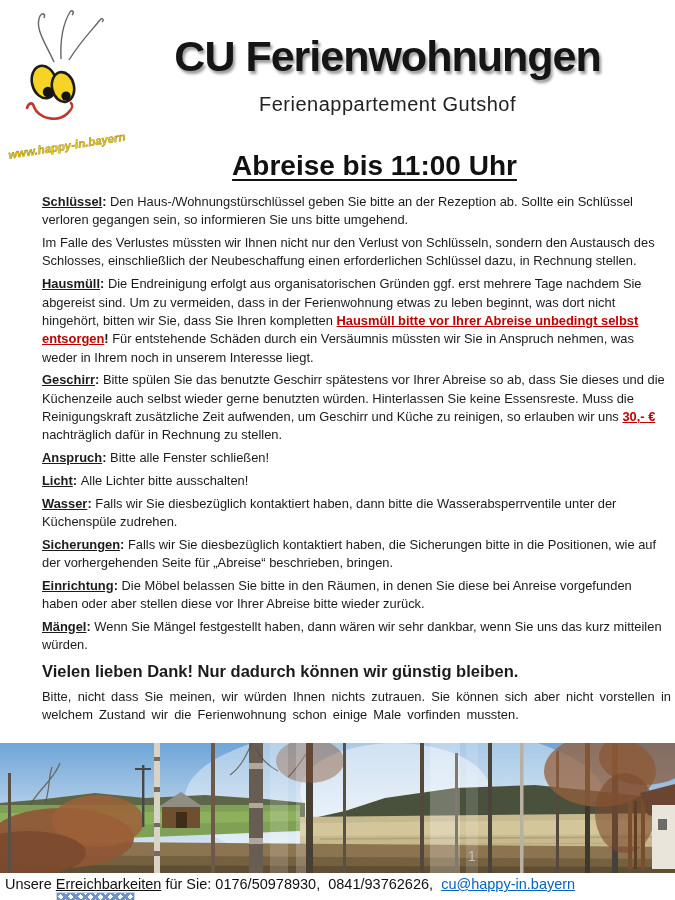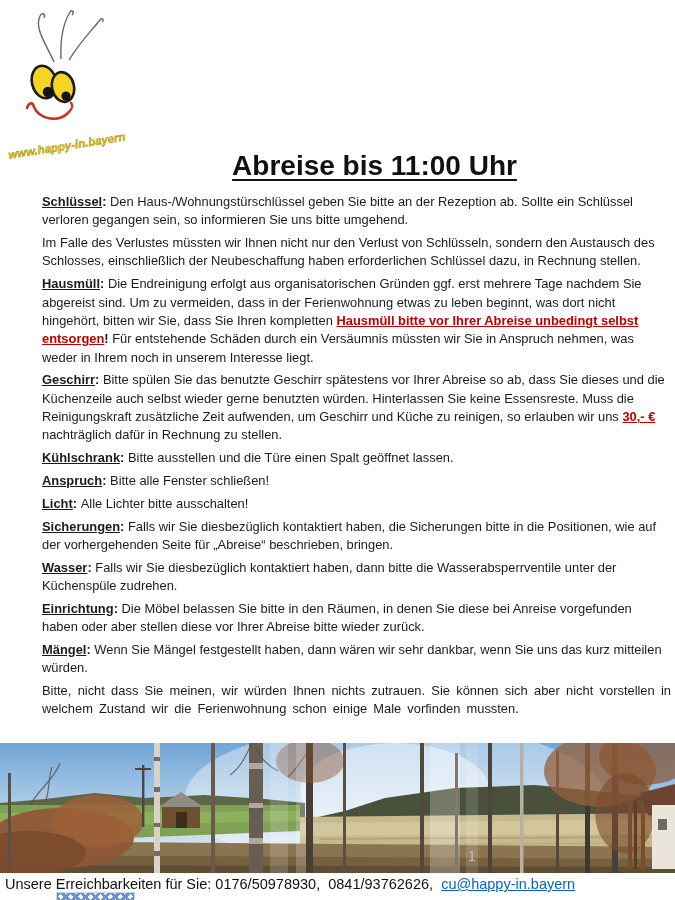--- a/index.html
+++ b/index.html
@@ -22,21 +22,21 @@
   .para.thanks{font-size:16.5px;font-weight:bold;margin:5px 0 5px 0;}
   .run-lead{font-weight:bold;text-decoration:underline;}
   .run-bold{font-weight:bold;}
   .run-red{color:var(--accent-red);font-weight:bold;text-decoration:underline;}
   
   .photo{position:absolute;left:0;top:743px;width:675px;height:130px;}
   .photo svg{display:block;width:675px;height:130px;}
   
   .footer{position:absolute;left:5px;top:876px;width:668px;font-size:14.5px;
           color:#111;white-space:pre-wrap;}
-  .footer .u{}
+  .footer .u{text-decoration:underline;}
   .footer a{color:var(--link-blue);text-decoration:underline;text-align:center;}
   
   .flag{position:absolute;left:57px;top:893px;width:77px;height:7px;
         background:
           repeating-linear-gradient(45deg,#6e94cf 0 3px,rgba(255,255,255,0) 3px 7px),
           repeating-linear-gradient(-45deg,#6e94cf 0 3px,#ffffff 3px 7px);
         outline:1px solid #c9d4e8;}
 </style>
 </head>
 <body>
@@ -61,37 +61,41 @@
 
       <path d="M21,102 C23,96 27,96 28,101 C33,113 52,117 62,107 C66,103 68,100 65,97" fill="none" stroke="#C0392B" stroke-width="2.6" stroke-linecap="round"></path>
 
       <g transform="translate(3,153) rotate(-9)" font-size="11.5" font-style="italic" font-weight="bold">
         <text x="1" y="1" fill="#8a7a00">​</text>
         <text x="0" y="0" fill="#EDC417" stroke="#8a7a00" stroke-width="0.35">www.happy-in.bayern</text>
       </g>
     </svg>
   </div>
 
+  <div class="header-text">
+    <div class="title">CU Ferienwohnungen</div>
+    <div class="subtitle">Ferienappartement Gutshof</div>
+  </div>
 
   <div class="main-heading">
     <span>Abreise bis 11:00 Uhr</span>
   </div>
 
   <div class="content">
       <p class="para"><span class="run-lead">Schlüssel</span><span class="run-bold">: </span><span class="run-n">Den Haus-/Wohnungstürschlüssel geben Sie bitte an der Rezeption ab. Sollte ein Schlüssel verloren gegangen sein, so informieren Sie uns bitte umgehend.</span></p>
-      <p class="para"><span class="run-n">Im Falle des Verlustes müssten wir Ihnen nicht nur den Verlust von Schlüsseln, sondern den Austausch des Schlosses, einschließlich der Neubeschaffung haben erforderlichen Schlüssel dazu, in Rechnung stellen.</span></p>
+      <p class="para"><span class="run-n">Im Falle des Verlustes müssten wir Ihnen nicht nur den Verlust von Schlüsseln, sondern den Austausch des Schlosses, einschließlich der Neubeschaffung einen erforderlichen Schlüssel dazu, in Rechnung stellen.</span></p>
       <p class="para"><span class="run-lead">Hausmüll</span><span class="run-bold">: </span><span class="run-n">Die Endreinigung erfolgt aus organisatorischen Gründen ggf. erst mehrere Tage nachdem Sie abgereist sind. Um zu vermeiden, dass in der Ferienwohnung etwas zu leben beginnt, was dort nicht hingehört, bitten wir Sie, dass Sie Ihren kompletten </span><span class="run-red">Hausmüll bitte vor Ihrer Abreise unbedingt selbst entsorgen</span><span class="run-bold">!</span><span class="run-n"> Für entstehende Schäden durch ein Versäumnis müssten wir Sie in Anspruch nehmen, was weder in Ihrem noch in unserem Interesse liegt.</span></p>
       <p class="para"><span class="run-lead">Geschirr</span><span class="run-bold">: </span><span class="run-n">Bitte spülen Sie das benutzte Geschirr spätestens vor Ihrer Abreise so ab, dass Sie dieses und die Küchenzeile auch selbst wieder gerne benutzten würden. Hinterlassen Sie keine Essensreste. Muss die Reinigungskraft zusätzliche Zeit aufwenden, um Geschirr und Küche zu reinigen, so erlauben wir uns </span><span class="run-red">30,- €</span><span class="run-n"> nachträglich dafür in Rechnung zu stellen.</span></p>
-      <p class="para"><span class="run-lead">Kühlschrank</span><span class="run-bold">: </span><span class="run-n">Bitte ausstellen und die Türe einen Spalt geöffnet lassen.</span></p>
       <p class="para"><span class="run-lead">Anspruch</span><span class="run-bold">: </span><span class="run-n">Bitte alle Fenster schließen!</span></p>
       <p class="para"><span class="run-lead">Licht</span><span class="run-bold">: </span><span class="run-n">Alle Lichter bitte ausschalten!</span></p>
+      <p class="para"><span class="run-lead">Wasser</span><span class="run-bold">: </span><span class="run-n">Falls wir Sie diesbezüglich kontaktiert haben, dann bitte die Wasserabsperrventile unter der Küchenspüle zudrehen.</span></p>
       <p class="para"><span class="run-lead">Sicherungen</span><span class="run-bold">: </span><span class="run-n">Falls wir Sie diesbezüglich kontaktiert haben, die Sicherungen bitte in die Positionen, wie auf der vorhergehenden Seite für „Abreise“ beschrieben, bringen.</span></p>
-      <p class="para"><span class="run-lead">Wasser</span><span class="run-bold">: </span><span class="run-n">Falls wir Sie diesbezüglich kontaktiert haben, dann bitte die Wasserabsperrventile unter der Küchenspüle zudrehen.</span></p>
       <p class="para"><span class="run-lead">Einrichtung</span><span class="run-bold">: </span><span class="run-n">Die Möbel belassen Sie bitte in den Räumen, in denen Sie diese bei Anreise vorgefunden haben oder aber stellen diese vor Ihrer Abreise bitte wieder zurück.</span></p>
       <p class="para"><span class="run-lead">Mängel</span><span class="run-bold">: </span><span class="run-n">Wenn Sie Mängel festgestellt haben, dann wären wir sehr dankbar, wenn Sie uns das kurz mitteilen würden.</span></p>
+      <p class="para thanks"><span class="run-n">Vielen lieben Dank! Nur dadurch können wir günstig bleiben.</span></p>
       <p class="para justify"><span class="run-n">Bitte, nicht dass Sie meinen, wir würden Ihnen nichts zutrauen. Sie können sich aber nicht vorstellen in welchem Zustand wir die Ferienwohnung schon einige Male vorfinden mussten.</span></p>
     </div>
 
   <div class="photo">
     <svg viewBox="0 0 675 130" preserveAspectRatio="none">
       <defs>
         <linearGradient id="sky" x1="0" y1="0" x2="0" y2="1">
           <stop offset="0" stop-color="#6FA5D8"></stop>
           <stop offset="0.55" stop-color="#B9D3EA"></stop>
           <stop offset="1" stop-color="#E8EFF5"></stop>

